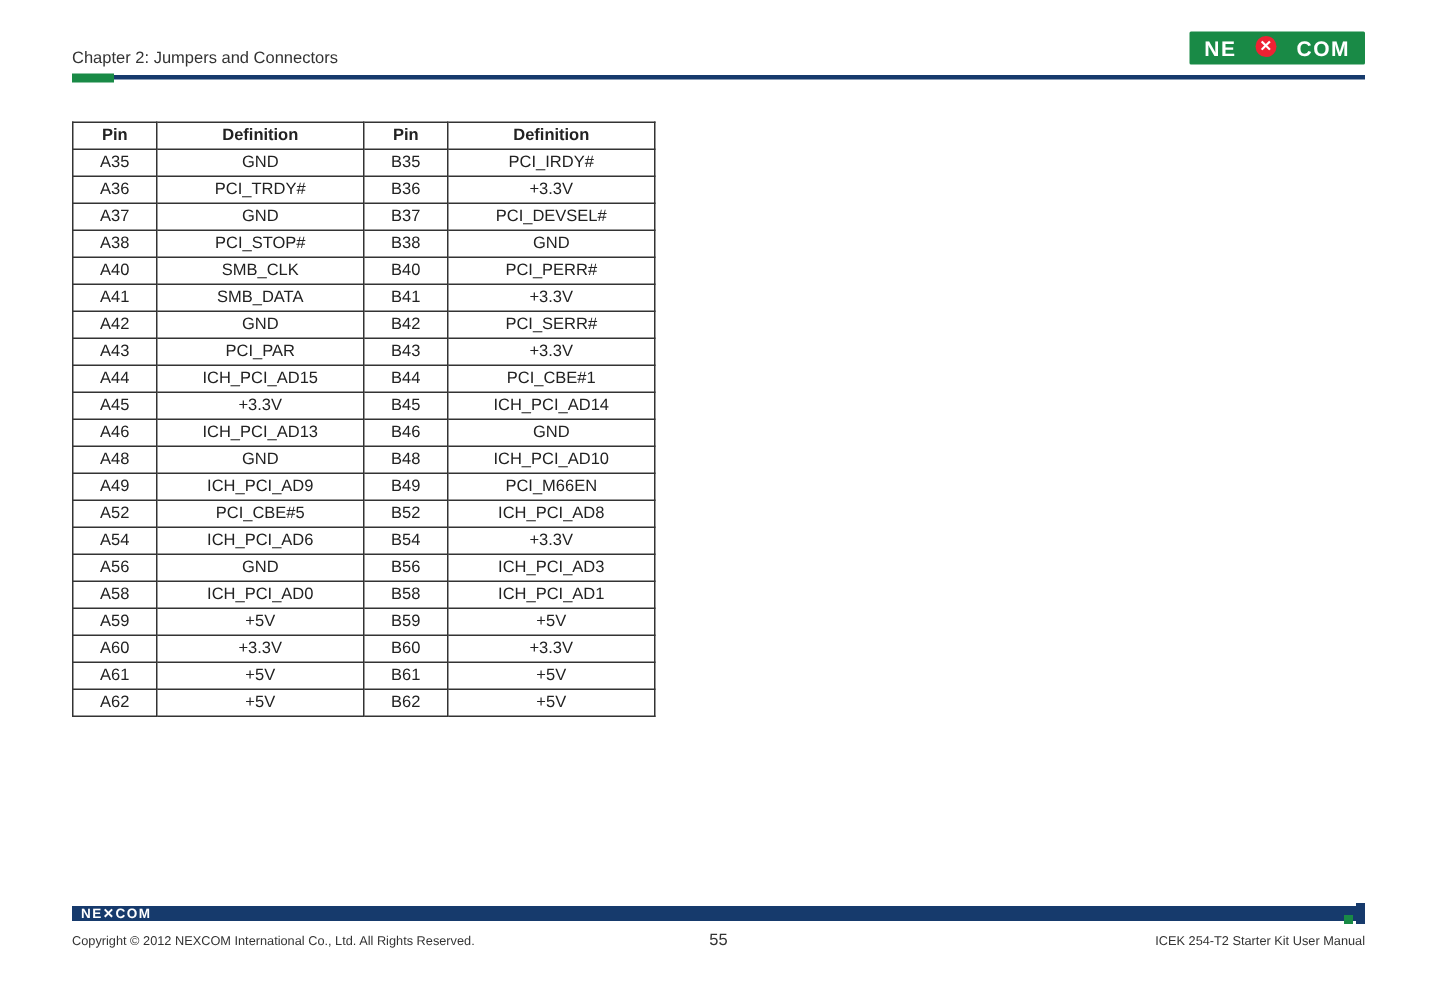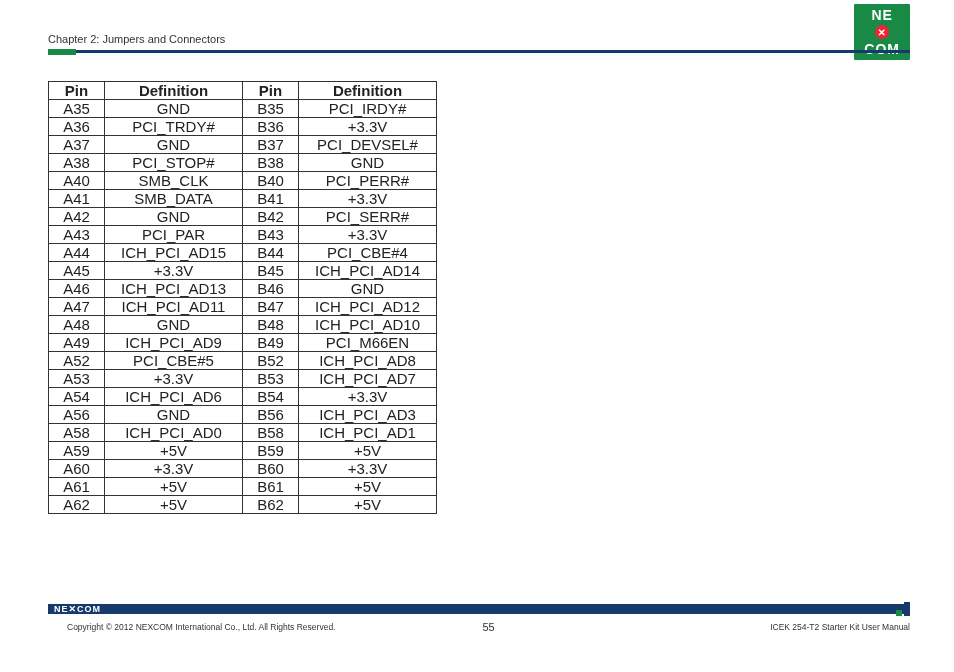--- a/index.html
+++ b/index.html
@@ -24,40 +24,40 @@
   }
   .chapter-title { font-size: 11px; color: #333; margin-top: 13px; }
   .logo-top {
     background: #198a46;
     color: #fff;
     font-weight: 700;
     font-size: 14px;
     letter-spacing: 1px;
     padding: 3px 10px;
     border-radius: 1px;
-    display: flex; align-items: center; gap:2px;flex-direction:column;
+    display: flex; gap:12px;
   }
   .logo-top .x { color:#fff; background:#e23; border-radius:50%; width:14px; height:14px; display:inline-flex; align-items:center; justify-content:center; font-size:10px; margin:0 1px;}
   .header-underline {
     height: 3px;
     background: #163a6c;
     margin-top: 4px;
     position: relative;
     display:flex;
   }
   .header-underline .accent {
     width: 28px; height: 6px; background: #198a46; margin-top:-1.5px;
   }
   .header-underline .rest {
     flex:1; height:1px; background:#163a6c; align-self:center;
   }
   .table-wrap { margin-top: 28px; }
   table.pin-table {
     border-collapse: collapse;
-    font-size: 15px;
+    font-size: 11px;
     color: #222;
   }
   table.pin-table th, table.pin-table td {
     border: 1px solid #333;
     padding: 1px 0;
     text-align: center;
     font-weight: 400;
     height: 17px;
     line-height: 15px;
   }
@@ -72,21 +72,21 @@
   }
   .footer-line .logo-small { color:#fff; font-weight:700; font-size:9px; letter-spacing:1px;}
   .footer-line .dots-wrap { position:absolute; right:-4px; top:-2px; width:18px; height:18px;}
   .dot{position:absolute;width:6px;height:6px;}
   .dot.a{background:#198a46;left:0;top:8px;}
   .dot.b{background:#163a6c;left:8px;top:0;}
   .dot.c{background:#163a6c;left:8px;top:8px;}
   .footer-text {
     position:absolute; left:0; right:0; bottom:16px;
     display:flex; justify-content:space-between; align-items:center;
-    font-size:8.5px; color:#333;margin-left:19px;
+    font-size:8.5px; color:#333;
   }
   .page-num { font-weight:400; font-size:11px; position:absolute; left:50%; transform:translateX(-50%);}
 </style>
 </head>
 <body>
 
 <div class="page">
   <div class="header-row">
     <span class="chapter-title">Chapter 2: Jumpers and Connectors</span>
     <span class="logo-top">
@@ -162,63 +162,51 @@
           <tr>
             <td>A43</td>
             <td>PCI_PAR</td>
             <td>B43</td>
             <td>+3.3V</td>
           </tr>
           <tr>
             <td>A44</td>
             <td>ICH_PCI_AD15</td>
             <td>B44</td>
-            <td>PCI_CBE#4</td>
+            <td>PCI_CBE#1</td>
           </tr>
           <tr>
             <td>A45</td>
             <td>+3.3V</td>
             <td>B45</td>
             <td>ICH_PCI_AD14</td>
           </tr>
           <tr>
             <td>A46</td>
             <td>ICH_PCI_AD13</td>
             <td>B46</td>
             <td>GND</td>
-          </tr>
-          <tr>
-            <td>A47</td>
-            <td>ICH_PCI_AD11</td>
-            <td>B47</td>
-            <td>ICH_PCI_AD12</td>
           </tr>
           <tr>
             <td>A48</td>
             <td>GND</td>
             <td>B48</td>
             <td>ICH_PCI_AD10</td>
           </tr>
           <tr>
             <td>A49</td>
             <td>ICH_PCI_AD9</td>
             <td>B49</td>
             <td>PCI_M66EN</td>
           </tr>
           <tr>
             <td>A52</td>
             <td>PCI_CBE#5</td>
             <td>B52</td>
             <td>ICH_PCI_AD8</td>
-          </tr>
-          <tr>
-            <td>A53</td>
-            <td>+3.3V</td>
-            <td>B53</td>
-            <td>ICH_PCI_AD7</td>
           </tr>
           <tr>
             <td>A54</td>
             <td>ICH_PCI_AD6</td>
             <td>B54</td>
             <td>+3.3V</td>
           </tr>
           <tr>
             <td>A56</td>
             <td>GND</td>

